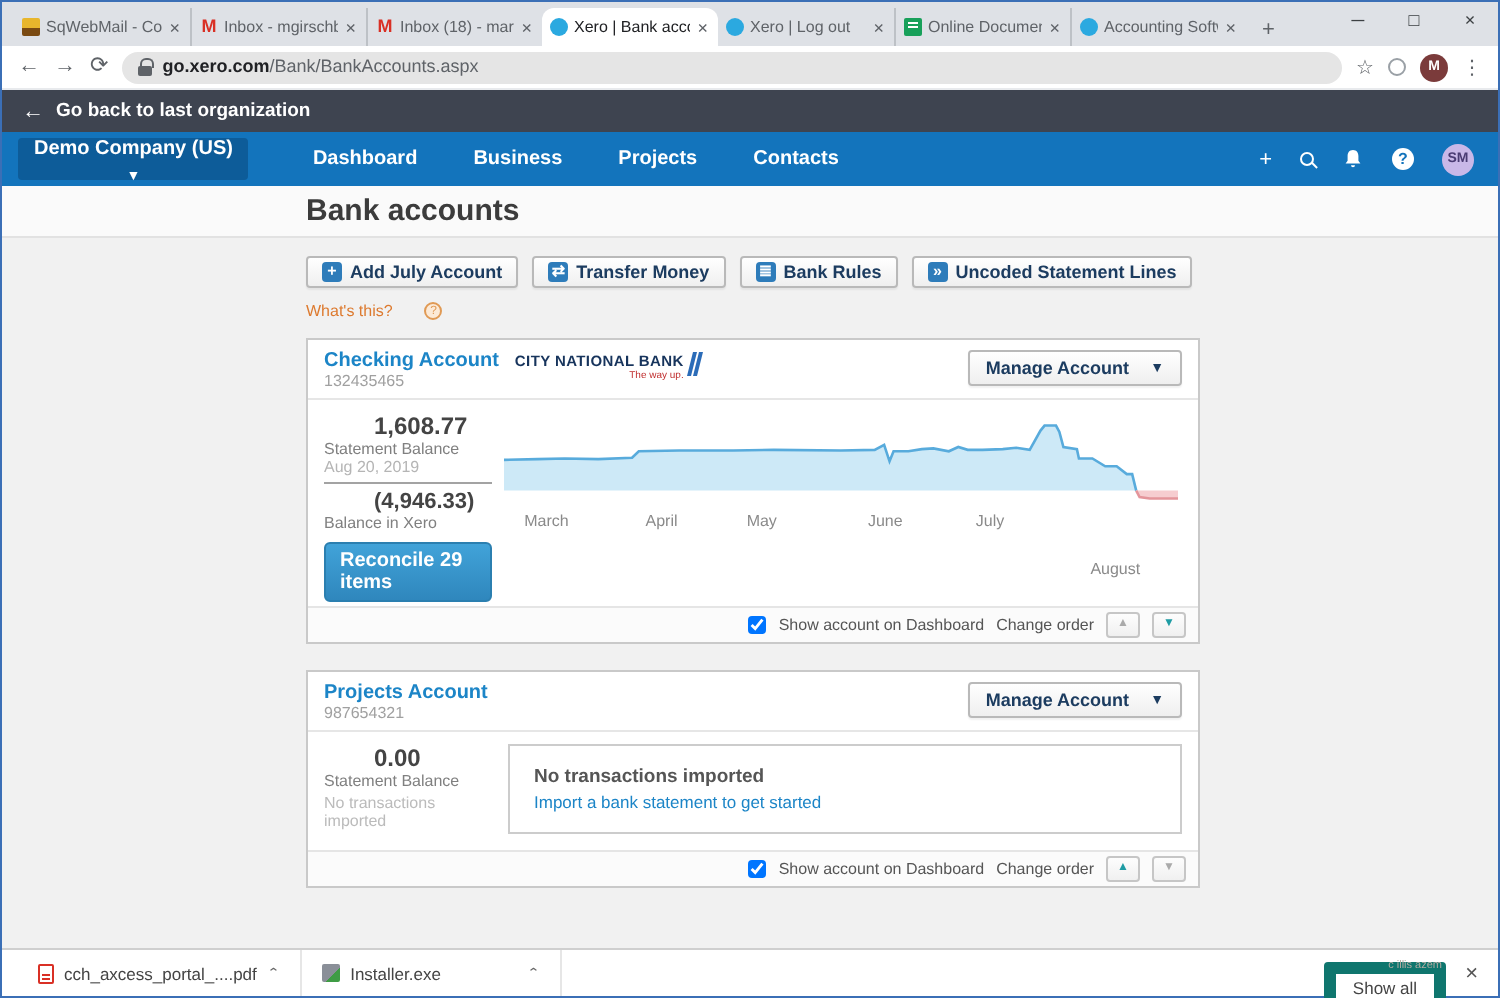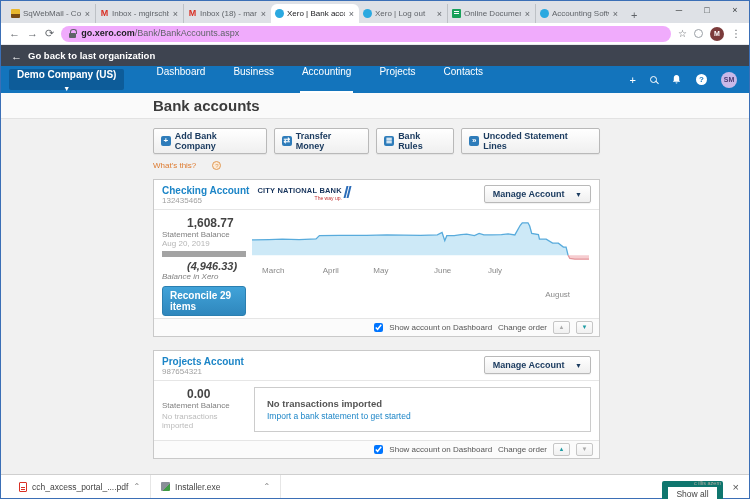--- a/index.html
+++ b/index.html
@@ -21,39 +21,39 @@
   .ticon.xero { background:#2ba9e0; border-radius:50%; }
   .ticon.docs { background:#18a05a; border-radius:1px; position:relative; }
   .ticon.docs:before { content:""; position:absolute; left:2px; top:2px; width:5px; height:1px; background:#fff; box-shadow:0 2px 0 #fff; }
   .newtab { font-size:11px; color:#5f6368; padding:0 8px 2px 8px; }
   .wincontrols { margin-left:auto; display:flex; align-self:flex-start; }
   .wincontrols span { width:28px; height:18px; text-align:center; font-size:9px; line-height:18px; color:#3c4043; }
 
   
   .toolbar { height:22px; background:#fff; display:flex; align-items:center; padding:0 8px; gap:7px; flex-shrink:0; border-bottom:1px solid #e8eaed; }
   .navbtn { color:#5f6368; font-size:11px; line-height:11px; }
-  .urlbar { flex:1; height:16px; background:#f0abfc; border-radius:8px; display:flex; align-items:center; padding:0 8px; gap:5px; }
+  .urlbar { flex:1; height:16px; background:#e5e5e5; border-radius:8px; display:flex; align-items:center; padding:0 8px; gap:5px; }
   .lock { width:7px; height:5px; background:#5f6368; border-radius:1px; position:relative; margin-top:3px; }
   .lock:before { content:""; position:absolute; top:-4px; left:1px; width:5px; height:4px; border:1px solid #5f6368; border-bottom:none; border-radius:3px 3px 0 0; }
   .url { font-size:9px; color:#202124; margin-top:-1px; }
   .url .path { color:#5f6368; }
   .tb-ic { color:#5f6368; font-size:10px; }
   .ext-circle { width:9px; height:9px; border:1.5px solid #9aa0a6; border-radius:50%; }
   .tb-avatar { width:14px; height:14px; border-radius:50%; background:#7b3b3b; color:#fff; font-size:7px; font-weight:bold; text-align:center; line-height:14px; }
 
   
   .orgbar { height:21px; background:#3e4450; color:#fff; display:flex; align-items:center; padding-left:10px; font-size:9.5px; font-weight:bold; gap:6px; flex-shrink:0; }
   .backarrow { font-size:11px; font-weight:normal; }
 
   
   .bluenav { height:27px; background:#1374bc; display:flex; align-items:stretch; color:#fff; flex-shrink:0; }
   .company { background:#0d5c99; margin:3px 0 3px 8px; padding:0 8px; display:flex; align-items:center; gap:5px; font-size:10px; font-weight:bold; border-radius:2px;flex-direction:column; }
   .caret { font-size:7px; }
   .navitems { display:flex; margin-left:18px; }
-  .navitem { display:flex; padding:0 14px; font-size:10px; font-weight:normal; position:relative; }
+  .navitem { display:flex; align-items:center; padding:0 14px; font-size:10px; font-weight:bold; position:relative; }
   .navitem.active:after { content:""; position:absolute; left:12px; right:12px; bottom:0; height:2px; background:#fff; }
   .navright { margin-left:auto; display:flex; align-items:center; gap:14px; padding-right:12px; }
   .nr-ic { font-size:11px; color:#fff; display:flex; align-items:center; }
   .search-glyph { width:7px; height:7px; border:1.4px solid #fff; border-radius:50%; position:relative; }
   .search-glyph:after { content:""; position:absolute; width:4px; height:1.4px; background:#fff; transform:rotate(45deg); right:-3px; bottom:-1px; }
   .help-glyph { width:11px; height:11px; border-radius:50%; background:#fff; color:#1374bc; font-size:8px; font-weight:bold; text-align:center; line-height:11px; }
   .nav-avatar { width:16px; height:16px; border-radius:50%; background:#c9b8e8; color:#4a3b73; font-size:7px; font-weight:bold; text-align:center; line-height:16px; }
 
   
   .titleband { height:26px; background:#fafafa; border-bottom:1px solid #e2e2e2; display:flex; align-items:center; flex-shrink:0; }
@@ -78,21 +78,21 @@
   .cnb-tag { font-size:5px; color:#c03030; }
   .cnb-bars { display:flex; gap:1px; margin-left:1px; }
   .cnb-bars i { width:2px; height:12px; background:#2b6cb8; transform:skewX(-14deg); }
   .manage { margin-left:auto; padding:3px 8px; }
 
   .card-body { display:flex; padding:6px 8px 2px 8px; }
   .stats { width:84px; flex-shrink:0; }
   .bal { font-size:12px; font-weight:bold; color:#444;margin-left:25px; }
   .slab { font-size:8px; color:#808080; }
   .sdate { font-size:8px; color:#b5b5b5; margin-bottom:3px; }
-  .sdiv { border-top:6px solid #a3a3a3; padding-top:3px;font-style:italic; }
+  .sdiv { border-top:1px solid #a3a3a3; padding-top:3px; }
   .reconcile { margin-top:5px; background:linear-gradient(#41a3d9,#2f87bd); border:1px solid #2b7fb0; border-radius:3px; color:#fff; font-size:10px; font-weight:bold; padding:3px 7px; display:inline-block; cursor:pointer; }
 
   .chartwrap { flex:1; padding:0 2px 0 6px; }
   .chartwrap svg { display:block; width:100%; height:50px; }
   .months { position:relative; height:11px; font-size:8px; color:#8a8a8a; }
   .months span { position:absolute; top:0; }
 
   .card-foot { background:#fbfbfb; border-top:1px solid #e5e5e5; height:18px; display:flex; align-items:center; justify-content:flex-end; gap:6px; padding-right:6px; font-size:8px; color:#555; }
   .card-foot input { width:9px; height:9px; margin:0; }
   .ordbtn { width:17px; height:13px; background:linear-gradient(#fdfdfd,#f0f0f0); border:1px solid #c6c6c6; border-radius:2px; font-size:6px; line-height:11px; text-align:center; cursor:pointer; }
@@ -189,23 +189,20 @@
       <span>Demo Company (US)</span>
       <span class="caret">▼</span>
     </div>
     <div class="navitems">
       <div class="navitem">
           <span>Dashboard</span>
         </div>
       <div class="navitem">
           <span>Business</span>
         </div>
-      <div class="navitem active">
-          <span>Accounting</span>
-        </div>
       <div class="navitem">
           <span>Projects</span>
         </div>
       <div class="navitem">
           <span>Contacts</span>
         </div>
     </div>
     <div class="navright">
       <span class="nr-ic">+</span>
       <span class="nr-ic">
@@ -224,21 +221,21 @@
   <div class="titleband">
     <h1>Bank accounts</h1>
   </div>
 
   <div class="page">
     <div class="col">
 
       <div class="actions">
         <span class="btn">
           <span class="bicon">+</span>
-          <span>Add Bank Company</span>
+          <span>Add July Account</span>
         </span>
         <span class="btn">
           <span class="bicon">⇄</span>
           <span>Transfer Money</span>
         </span>
         <span class="btn">
           <span class="bicon">≣</span>
           <span>Bank Rules</span>
         </span>
         <span class="btn">

